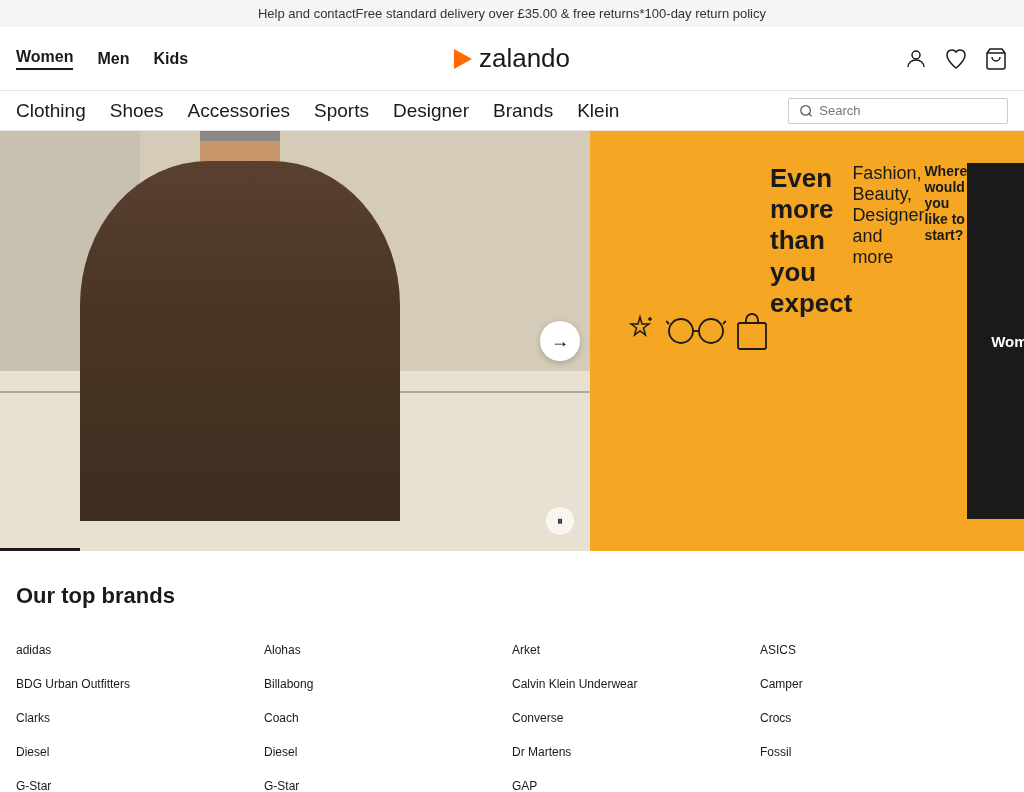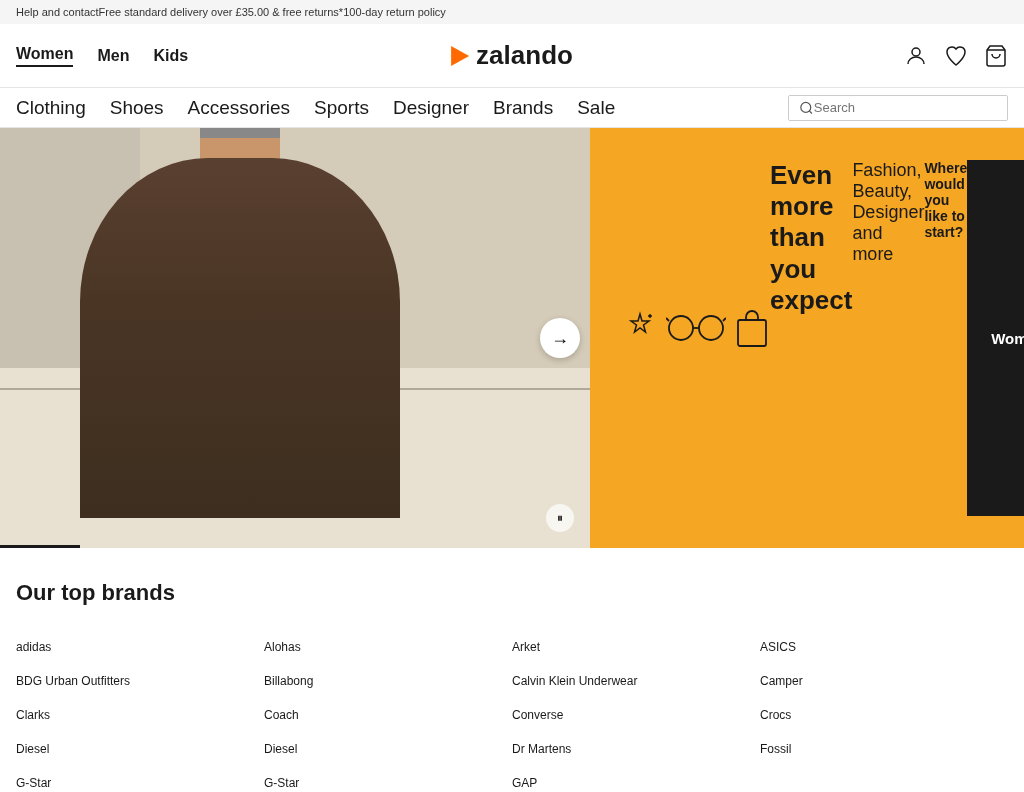--- a/index.html
+++ b/index.html
@@ -3,23 +3,23 @@
   <meta charset="utf-8">
   <style>
     * { margin: 0; padding: 0; box-sizing: border-box; }
     body { font-family: Arial, Helvetica, sans-serif; font-size: 14px; color: #1a1a1a; background: #fff; width: 1024px; }
 
     
     .top-banner {
       background: #f5f5f5;
       display: flex;
       align-items: center;
-      justify-content: flex-start;
+      justify-content: center;
       padding: 6px 16px;
-      font-size: 11px;
+      font-size: 13px;
       color: #333;
     }
     .top-banner span { cursor: pointer; }
 
     
     .header {
       display: flex;
       align-items: center;
       padding: 0 16px;
       height: 64px;
@@ -43,21 +43,21 @@
       padding-bottom: 2px;
     }
     .logo {
       position: absolute;
       left: 50%;
       transform: translateX(-50%);
       display: flex;
       align-items: center;
       gap: 7px;
       font-size: 26px;
-      font-weight: bold;
+      font-weight: normal;
       color: #1a1a1a;
       text-decoration: none;
     }
     .logo-play {
       width: 0;
       height: 0;
       border-top: 10px solid transparent;
       border-bottom: 10px solid transparent;
       border-left: 18px solid #ff6900;
     }
@@ -94,20 +94,21 @@
       white-space: nowrap;
     }
     .search-box {
       margin-left: auto;
       display: flex;
       align-items: center;
       border: 1px solid #ccc;
       border-radius: 2px;
       padding: 4px 10px;
       width: 220px;
+      gap: 6px;
     }
     .search-box input {
       border: none;
       outline: none;
       font-size: 13px;
       width: 100%;
       color: #999;
     }
     .search-icon-svg { color: #555; font-size: 16px; }
 
@@ -377,21 +378,21 @@
   </div>
 </div>
 
 <div class="sub-nav">
   <a>Clothing</a>
   <a>Shoes</a>
   <a>Accessories</a>
   <a>Sports</a>
   <a>Designer</a>
   <a>Brands</a>
-  <a>Sale</a>
+  <a>Klein</a>
   <div class="search-box">
     <svg class="search-icon-svg" width="16" height="16" viewBox="0 0 24 24" fill="none" stroke="#555" stroke-width="2">
       <circle cx="11" cy="11" r="8"></circle>
       <line x1="21" y1="21" x2="16.65" y2="16.65"></line>
     </svg>
     <input type="text" placeholder="Search" style="">
   </div>
 </div>
 
 <div class="hero">

